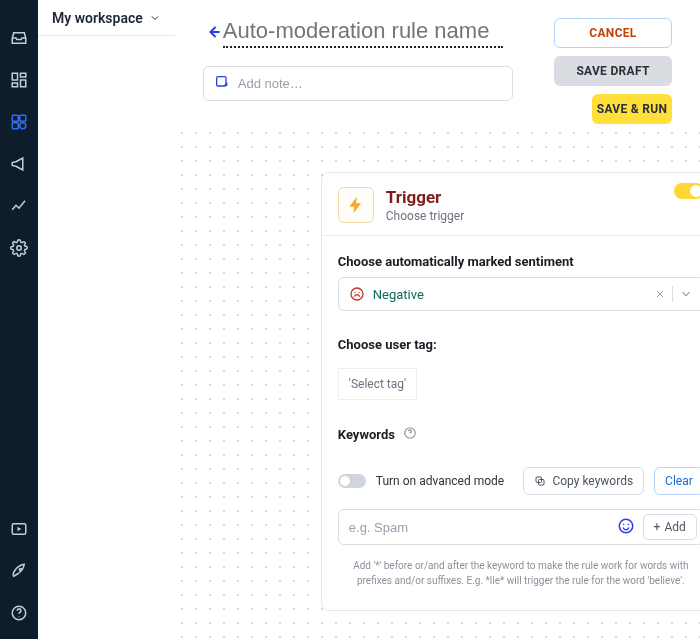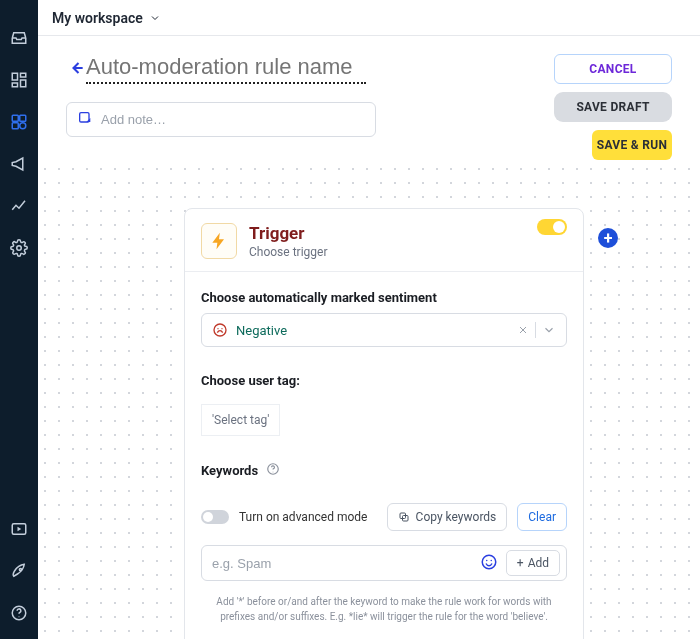--- a/index.html
+++ b/index.html
@@ -34,21 +34,21 @@
   }
   .nav-icon.active {
     color: #2f6fed;
   }
   .nav-icon svg { width: 18px; height: 18px; }
 
   
   .main {
     flex: 1;
     display: flex;
-    flex-direction: column;
+    flex-direction: row;
     min-width: 0;
   }
   .top-bar {
     height: 36px;
     display: flex;
     align-items: center;
     padding: 0 14px;
     border-bottom: 1px solid #e6e8ec;
   }
   .workspace-btn {
@@ -147,22 +147,22 @@
     border-radius: 6px;
     font-size: 12px;
     font-weight: 700;
     letter-spacing: 0.3px;
     display: flex;
     align-items: center;
     justify-content: center;
     cursor: pointer;
     border: 1px solid transparent;
   }
-  .btn-cancel { color: #6d28d9; border-color: #b6d4fb; background: #fff; }
-  .btn-draft  { background: #d9dce1; color: #2b2f36; border-radius: 9px; }
+  .btn-cancel { color: #c2410c; border-color: #b6d4fb; background: #fff; }
+  .btn-draft  { background: #d9dce1; color: #2b2f36; }
   .btn-run    { background: #ffdf3a; color: #2b2f36; margin-left: 38px; }
 
   
   .card {
     position: absolute;
     left: 146px;
     top: 172px;
     width: 400px;
     background: #fff;
     border: 1px solid #e3e6eb;

